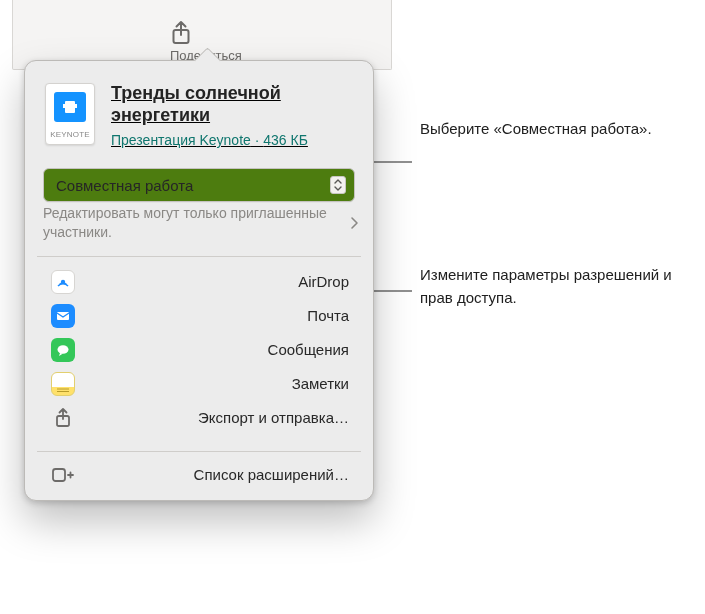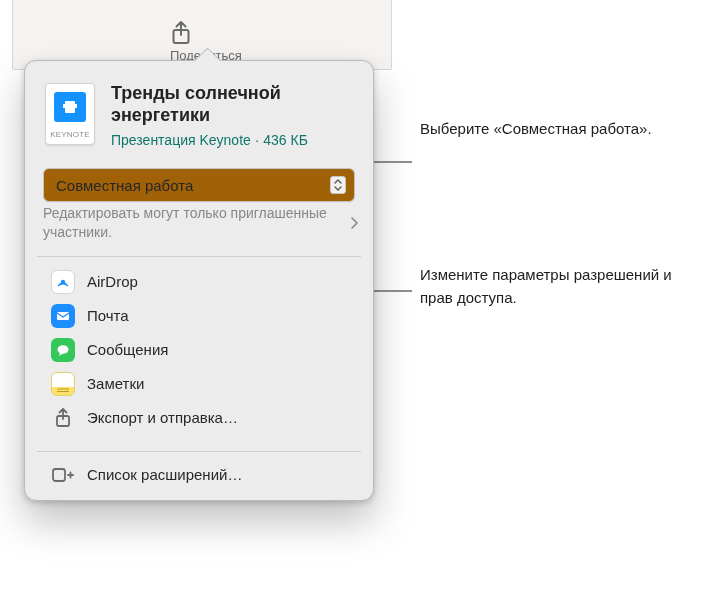--- a/index.html
+++ b/index.html
@@ -72,26 +72,26 @@
   }
   .doc-icon .inner::after {
     content:""; position:absolute; left:50%; top:40%;
     width:14px; height:4px; transform:translateX(-50%);
     background:#fff;
   }
   .doc-icon .lbl {
     position:absolute; left:0; right:0; bottom:5px;
     text-align:center; font-size:8px; color:#888; letter-spacing:.2px;
   }
-  .hdr-text { flex:1; }
+  .hdr-text { flex:1;text-decoration:underline; }
   .title { font-weight:700; font-size:18px; line-height:1.2; color:#232323; }
   .meta { font-size:14px; color:#0f766e; margin-top:6px; }
   .mode-row {
     margin: 10px 18px 0 18px;
-    background:#a16207;
+    background:#4d7c0f;
     border:1px solid #c5c3c0;
     border-radius:6px;
     height:34px;
     display:flex; align-items:center;
     padding:0 8px 0 12px;
     font-size:15px; color:#262626;
     box-shadow: 0 1px 0 rgba(0,0,0,.03);
   }
   .mode-row .label { flex:1; }
   .chev-box {
@@ -109,21 +109,21 @@
     line-height:1.35;
   }
   .perm-row .txt { flex:1; padding-right:6px; }
   .perm-row .arrow { color:#8a8885; }
   .hr { height:1px; background:#cfcdca; margin:14px 12px 6px 12px; }
   .list { padding: 2px 0; }
   .item {
     display:flex; align-items:center;
     height:34px; padding:0 18px;
     font-size:15px; color:#282828;
-    border-radius:6px; margin:0 6px;
+    border-radius:6px; margin:0 6px;justify-content:space-between;
   }
   .icon-slot {
     width:28px; height:24px;
     display:flex; align-items:center; justify-content:center;
     margin-right:10px;
   }
   .sq {
     width:24px; height:24px; border-radius:6px;
     display:flex; align-items:center; justify-content:center;
   }

